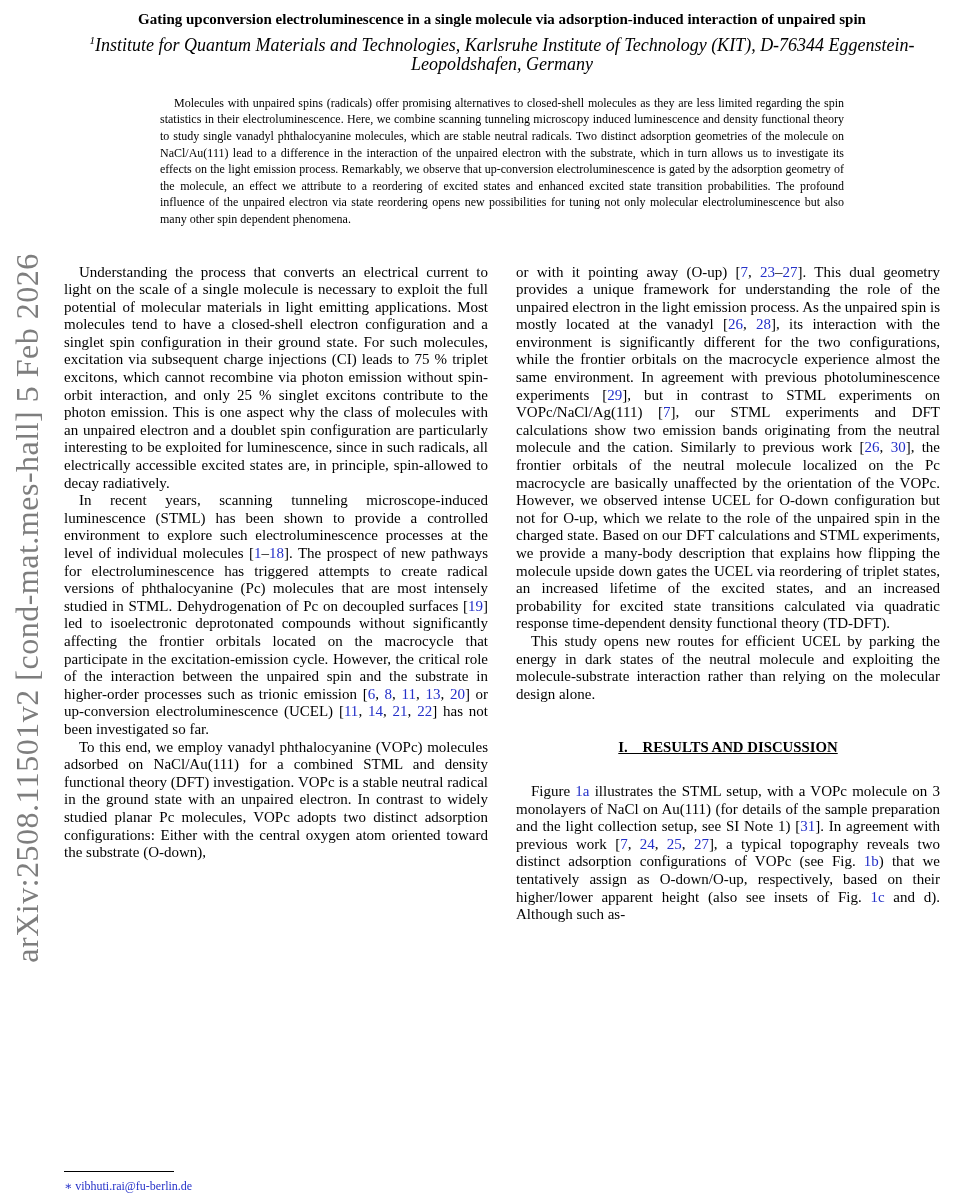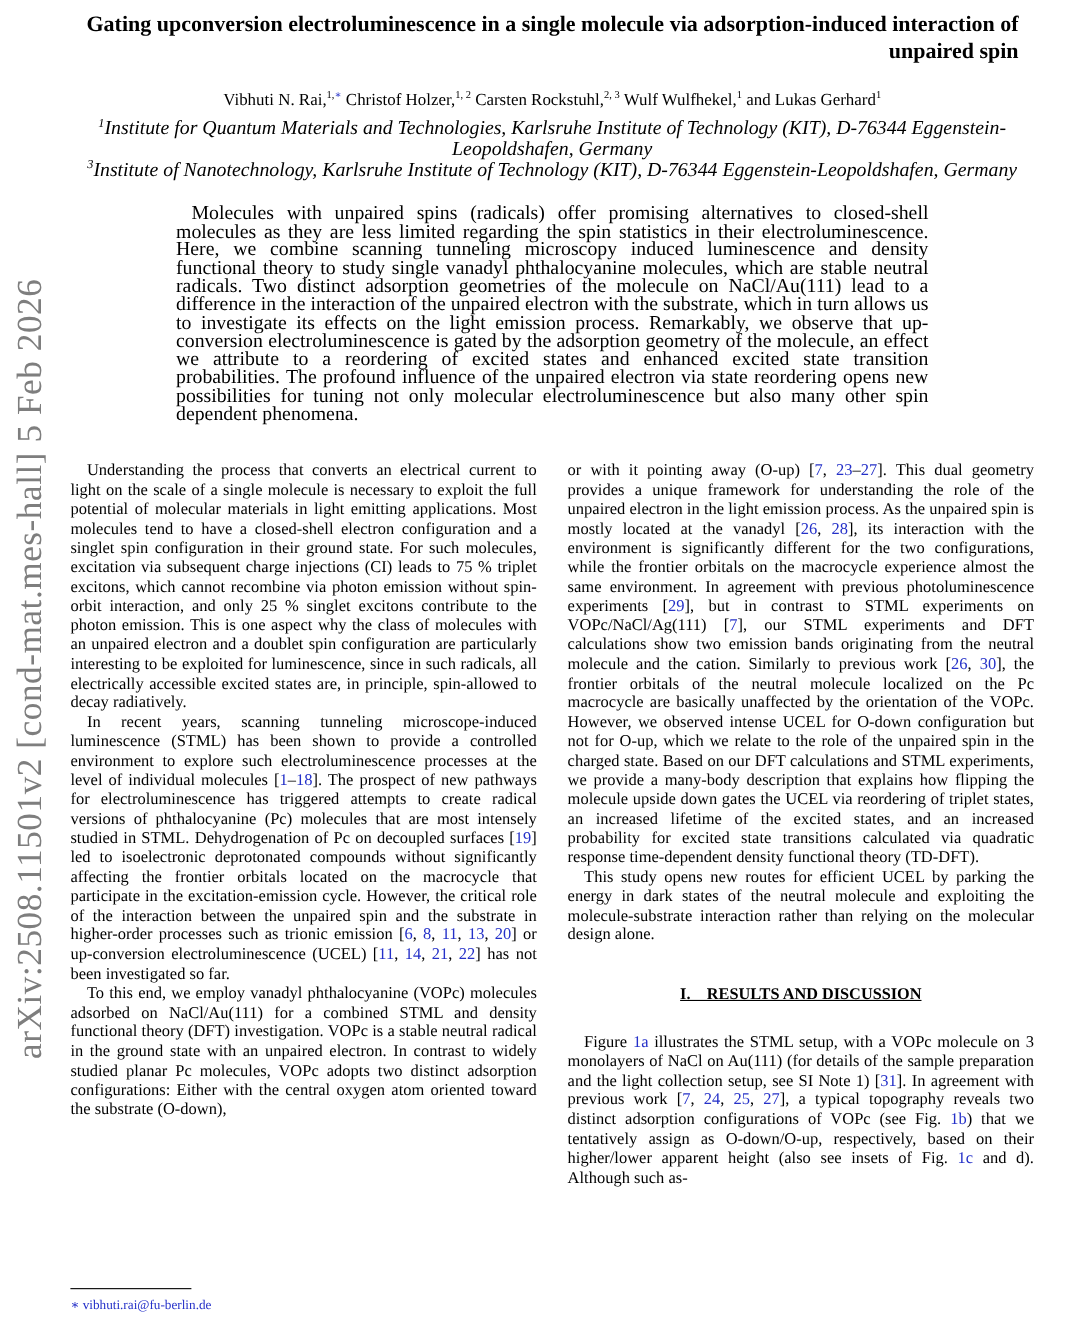--- a/index.html
+++ b/index.html
@@ -26,23 +26,23 @@
     color: #7e7e7e;
     letter-spacing: 0.5px;
   }
   .content {
     position: absolute;
     left: 64px;
     right: 32px;
     top: 0;
   }
   .title {
-    font-size: 20px;
+    font-size: 15px;
     font-weight: bold;
-    text-align: right;
+    text-align: center;
     line-height: 1.25;
     margin: 10px 14px 0;
   }
   .authors {
     text-align: center;
     font-size: 15.4px;
     margin-top: 22px;
   }
   sup {
     font-size: 0.62em;
@@ -51,21 +51,21 @@
   }
   .affiliations {
     text-align: center;
     font-style: italic;
     font-size: 18px;
     margin-top: 7px;
     line-height: 19px;
   }
   .abstract {
     margin: 21px 96px 0;
-    font-size: 18px;
+    font-size: 12px;
     line-height: 16.6px;
     text-align: justify;
     text-indent: 14px;
   }
   .columns {
     display: flex;
     gap: 28px;
     margin-top: 36px;
   }
   .col {
@@ -102,25 +102,23 @@
 <body>
 
 <div class="page">
 
   <div class="arxiv-banner">arXiv:2508.11501v2  [cond-mat.mes-hall]  5 Feb 2026</div>
 
   <div class="content">
 
     <h1 class="title">Gating upconversion electroluminescence in a single molecule via adsorption-induced interaction of unpaired spin</h1>
 
-    <div class="authors"><span>Vibhuti N. Rai,</span><sup>1,</sup><sup class="link">∗</sup><span> Christof Holzer,</span><sup>1, 2</sup><span> Carsten Rockstuhl,</span><sup>2, 3</sup><span> Wulf Wulfhekel,</span><sup>1</sup><span> and Lukas Gerhard</span><sup>1</sup></div>
 
     <div class="affiliations">
         <div class="affiliation-line"><sup>1</sup><span>Institute for Quantum Materials and Technologies, Karlsruhe Institute of Technology (KIT), D-76344 Eggenstein-Leopoldshafen, Germany</span></div>
-        <div class="affiliation-line"><sup>3</sup><span>Institute of Nanotechnology, Karlsruhe Institute of Technology (KIT), D-76344 Eggenstein-Leopoldshafen, Germany</span></div>
       </div>
 
     <div class="abstract">Molecules with unpaired spins (radicals) offer promising alternatives to closed-shell molecules as they are less limited regarding the spin statistics in their electroluminescence. Here, we combine scanning tunneling microscopy induced luminescence and density functional theory to study single vanadyl phthalocyanine molecules, which are stable neutral radicals. Two distinct adsorption geometries of the molecule on NaCl/Au(111) lead to a difference in the interaction of the unpaired electron with the substrate, which in turn allows us to investigate its effects on the light emission process. Remarkably, we observe that up-conversion electroluminescence is gated by the adsorption geometry of the molecule, an effect we attribute to a reordering of excited states and enhanced excited state transition probabilities. The profound influence of the unpaired electron via state reordering opens new possibilities for tuning not only molecular electroluminescence but also many other spin dependent phenomena.</div>
 
     <div class="columns">
       <div class="col">
           <p class="para indent"><span>Understanding the process that converts an electrical current to light on the scale of a single molecule is necessary to exploit the full potential of molecular materials in light emitting applications. Most molecules tend to have a closed-shell electron configuration and a singlet spin configuration in their ground state. For such molecules, excitation via subsequent charge injections (CI) leads to 75 % triplet excitons, which cannot recombine via photon emission without spin-orbit interaction, and only 25 % singlet excitons contribute to the photon emission. This is one aspect why the class of molecules with an unpaired electron and a doublet spin configuration are particularly interesting to be exploited for luminescence, since in such radicals, all electrically accessible excited states are, in principle, spin-allowed to decay radiatively.</span></p>
           <p class="para indent"><span>In recent years, scanning tunneling microscope-induced luminescence (STML) has been shown to provide a controlled environment to explore such electroluminescence processes at the level of individual molecules [</span><span class="link">1</span><span>–</span><span class="link">18</span><span>]. The prospect of new pathways for electroluminescence has triggered attempts to create radical versions of phthalocyanine (Pc) molecules that are most intensely studied in STML. Dehydrogenation of Pc on decoupled surfaces [</span><span class="link">19</span><span>] led to isoelectronic deprotonated compounds without significantly affecting the frontier orbitals located on the macrocycle that participate in the excitation-emission cycle. However, the critical role of the interaction between the unpaired spin and the substrate in higher-order processes such as trionic emission [</span><span class="link">6</span><span>, </span><span class="link">8</span><span>, </span><span class="link">11</span><span>, </span><span class="link">13</span><span>, </span><span class="link">20</span><span>] or up-conversion electroluminescence (UCEL) [</span><span class="link">11</span><span>, </span><span class="link">14</span><span>, </span><span class="link">21</span><span>, </span><span class="link">22</span><span>] has not been investigated so far.</span></p>
           <p class="para indent"><span>To this end, we employ vanadyl phthalocyanine (VOPc) molecules adsorbed on NaCl/Au(111) for a combined STML and density functional theory (DFT) investigation. VOPc is a stable neutral radical in the ground state with an unpaired electron. In contrast to widely studied planar Pc molecules, VOPc adopts two distinct adsorption configurations: Either with the central oxygen atom oriented toward the substrate (O-down),</span></p>
         </div>

